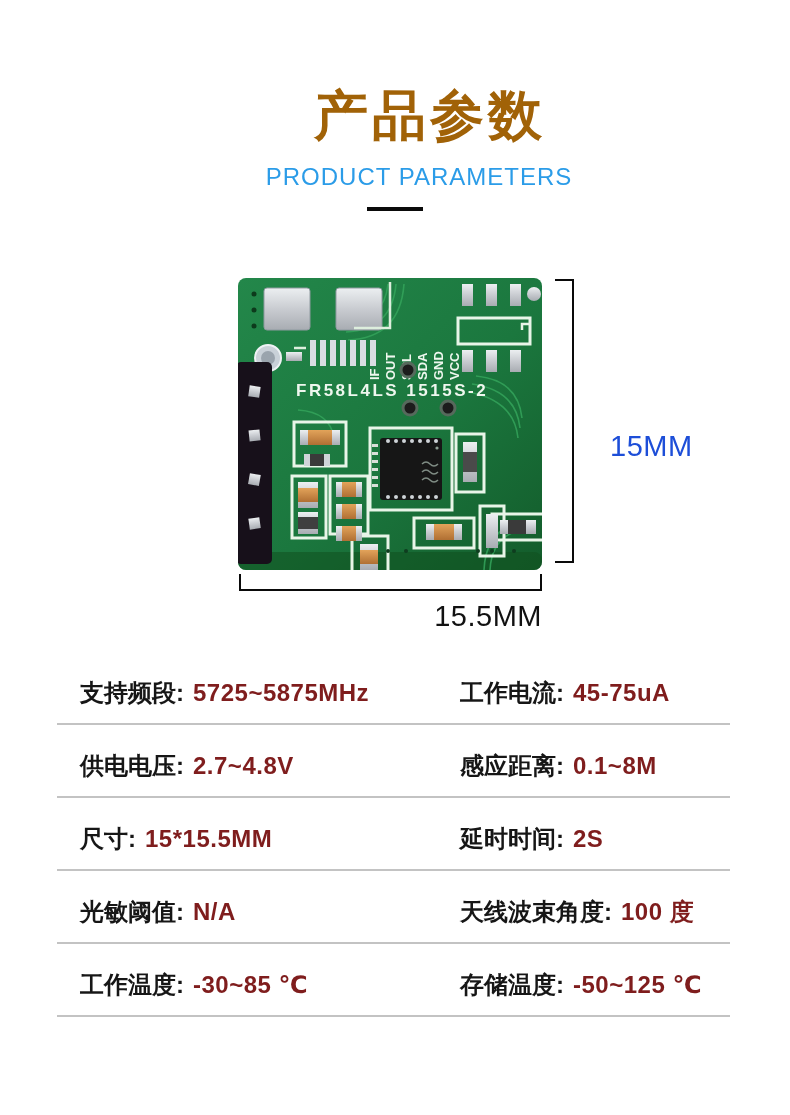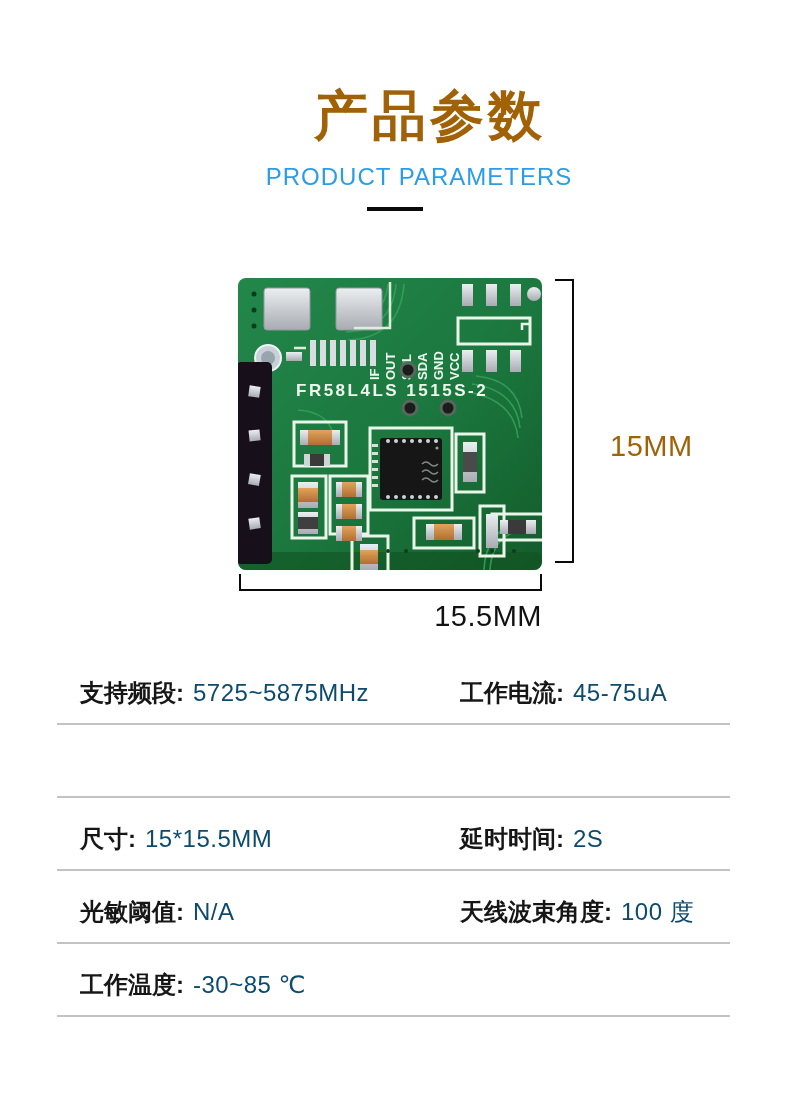--- a/index.html
+++ b/index.html
@@ -25,42 +25,42 @@
     width:56px;height:4px;background:#0a0a0a;
   }
   
   .pcb-svg{position:absolute;left:238px;top:278px;}
   .bracket-v{
     position:absolute;left:555px;top:279px;width:17px;height:280px;
     border-top:2px solid #0a0a0a;border-right:2px solid #0a0a0a;border-bottom:2px solid #0a0a0a;
   }
   .dim-height{
     position:absolute;left:610px;top:430px;
-    font-size:29px;color:#a16207;letter-spacing:0.5px;
+    font-size:29px;color:#1d4ed8;letter-spacing:0.5px;
   }
   .bracket-h{
     position:absolute;left:239px;top:574px;width:299px;height:15px;
     border-left:2px solid #0a0a0a;border-right:2px solid #0a0a0a;border-bottom:2px solid #0a0a0a;
   }
   .dim-width{
     position:absolute;left:239px;top:600px;width:303px;
     text-align:right;font-size:29px;color:#111;letter-spacing:0.5px;
   }
   
   .spec-table{position:absolute;left:57px;top:652px;width:673px;}
   .spec-row{
     display:grid;grid-template-columns:380px 1fr;
     height:73px;box-sizing:border-box;
     border-bottom:2px solid #c3c3c3;
     padding-left:23px;padding-top:10px;
     align-items:center;
   }
   .spec-cell{white-space:nowrap;}
   .spec-label{font-size:24px;font-weight:700;color:#161616;text-align:right;}
-  .spec-value{font-size:24px;font-weight:400;color:#0c4a6e;margin-left:9px;letter-spacing:0.5px;}
+  .spec-value{font-size:24px;font-weight:700;color:#7f1d1d;margin-left:9px;letter-spacing:0.5px;}
 </style>
 </head>
 <body>
 
 <div class="page">
 
   <h1 class="title">产品参数</h1>
   <div class="subtitle">PRODUCT PARAMETERS</div>
   <div class="underline"></div>
 
@@ -247,20 +247,26 @@
     <div class="spec-row">
       <div class="spec-cell">
         <span class="spec-label">支持频段:</span><span class="spec-value">5725~5875MHz</span>
       </div>
       <div class="spec-cell">
         <span class="spec-label">工作电流:</span><span class="spec-value">45-75uA</span>
       </div>
     </div>
 
     <div class="spec-row">
+      <div class="spec-cell">
+        <span class="spec-label">供电电压:</span><span class="spec-value">2.7~4.8V</span>
+      </div>
+      <div class="spec-cell">
+        <span class="spec-label">感应距离:</span><span class="spec-value">0.1~8M</span>
+      </div>
     </div>
 
     <div class="spec-row">
       <div class="spec-cell">
         <span class="spec-label">尺寸:</span><span class="spec-value">15*15.5MM</span>
       </div>
       <div class="spec-cell">
         <span class="spec-label">延时时间:</span><span class="spec-value">2S</span>
       </div>
     </div>
@@ -271,17 +277,20 @@
         <span class="spec-label">光敏阈值:</span><span class="spec-value">N/A</span>
       </div>
       <div class="spec-cell">
         <span class="spec-label">天线波束角度:</span><span class="spec-value">100 度</span>
       </div>
     </div>
 
     <div class="spec-row">
       <div class="spec-cell">
         <span class="spec-label">工作温度:</span><span class="spec-value">-30~85 ℃</span>
+      </div>
+      <div class="spec-cell">
+        <span class="spec-label">存储温度:</span><span class="spec-value">-50~125 ℃</span>
       </div>
     </div>
 
   </div>
 </div>
 
 </body></html>

